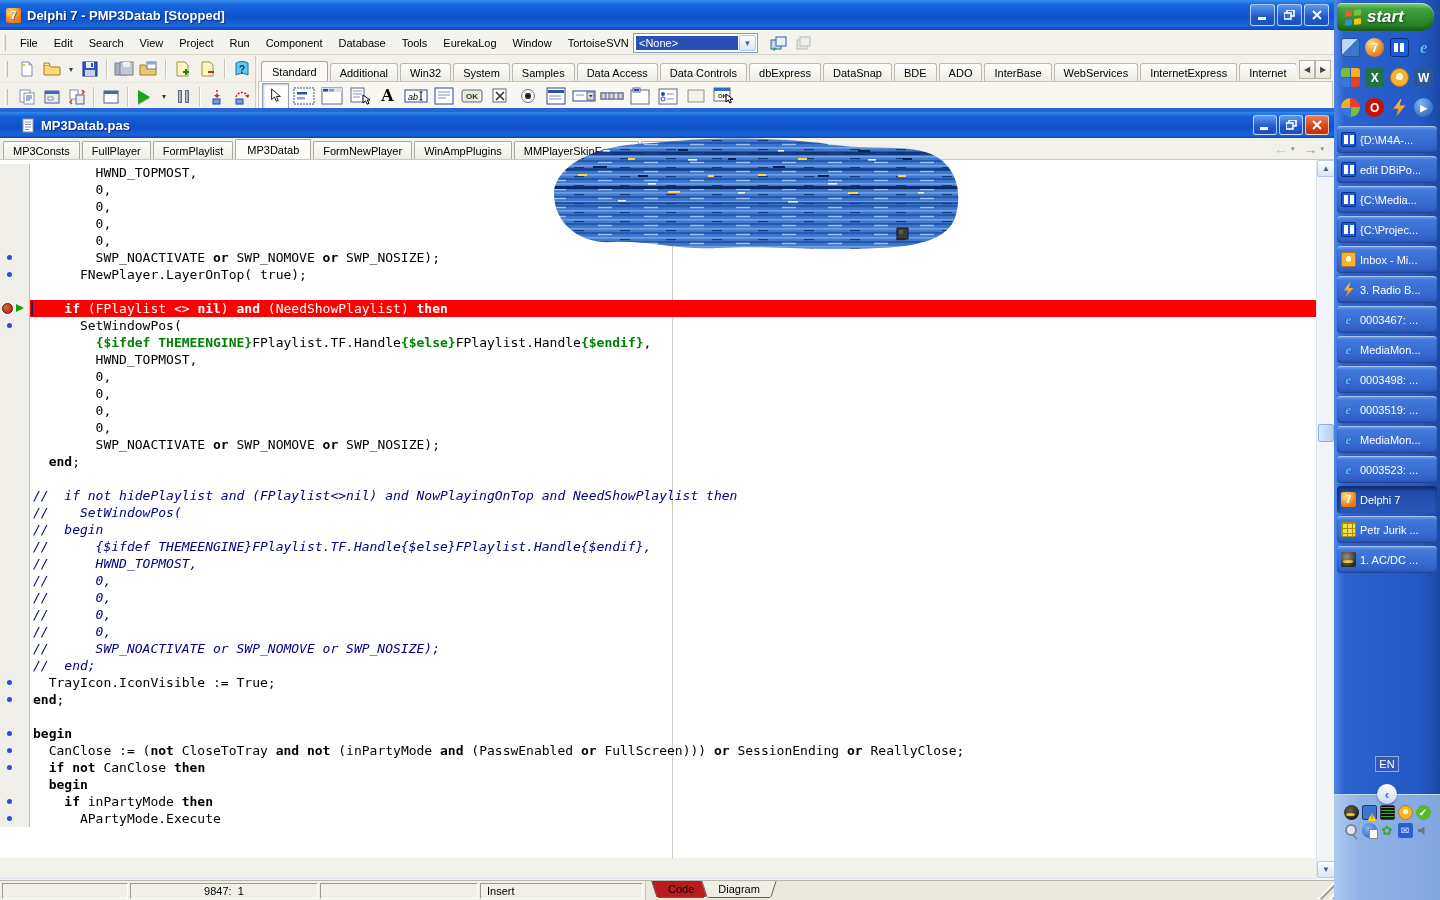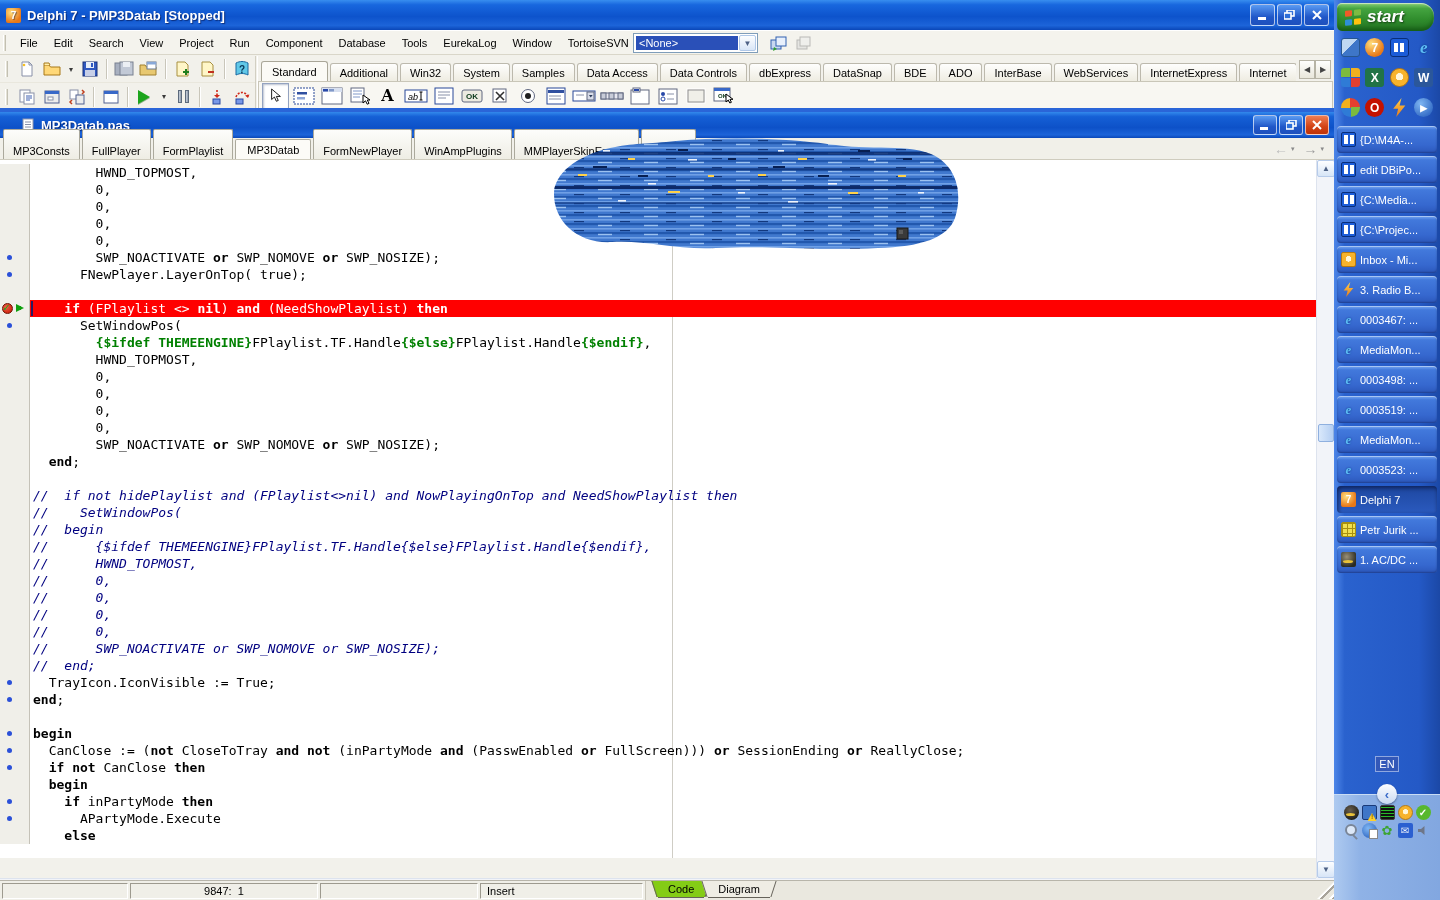--- a/index.html
+++ b/index.html
@@ -62,21 +62,21 @@
 
   
   .edwin{position:absolute;left:0;top:112px;right:0;bottom:0;background:#F2F1EB;}
   .ed-title{position:absolute;left:0;top:0;right:0;height:26px;display:flex;align-items:center;gap:6px;
     background:linear-gradient(180deg,#3389EC 0%,#1560D6 18%,#0D51C8 60%,#1C64D9 88%,#0A47B8 100%);
     color:#fff;font-weight:bold;font-size:13px;text-shadow:1px 1px 1px rgba(0,0,40,.5);padding-left:22px;}
   .ed-title .win-btn{width:24px;height:20px;}
   .ed-tabs{position:absolute;left:0;top:26px;right:0;height:22px;background:#F1F0E9;
     border-bottom:1px solid #CFCCBE;display:flex;align-items:flex-end;padding-left:3px;}
   .etab{flex:0 0 auto;border:1px solid #ABA99C;border-bottom:none;border-radius:2px 2px 0 0;
-    padding:15px 9px 2px;margin-right:2px;background:linear-gradient(#FDFDFB,#EEEDE4);white-space:nowrap;}
+    padding:3px 9px 2px;margin-right:2px;background:linear-gradient(#FDFDFB,#EEEDE4);white-space:nowrap;}
   .etab.active{background:#FCFBF7;padding:4px 11px 3px;position:relative;z-index:2;}
   .etab-nav{position:absolute;right:4px;top:5px;display:flex;align-items:center;gap:3px;color:#9a9a9a;}
   .etab-nav .arr{font-size:14px;font-weight:bold;line-height:12px;}
   .etab-nav .arr.dim{color:#BDBDBD;}
   .etab-nav .c{font-size:7px;color:#8a8a8a;margin-right:6px;}
 
   .ed-body{position:absolute;left:0;top:48px;width:1316px;height:698px;background:#fff;overflow:hidden;}
   .ruler{position:absolute;left:672px;top:0;bottom:0;width:1px;background:#CFCDC5;}
   .code{position:absolute;left:0;top:0;right:0;padding-top:4px;}
   .cl{display:flex;height:17px;line-height:17px;font-family:"DejaVu Sans Mono",monospace;font-size:13px;white-space:pre;}
@@ -114,21 +114,21 @@
   .sp{position:absolute;top:2px;height:16px;border:1px solid;border-color:#9D9A8F #FFF #FFF #9D9A8F;
       display:flex;align-items:center;background:#F0EFE8;white-space:pre;}
   .btabzone{position:absolute;left:645px;right:0;top:0;bottom:0;display:flex;align-items:flex-start;padding-left:12px;
       border-left:1px solid #C9C6BA;background:#EAE8DF;}
   .btab{position:relative;height:17px;padding:2px 10px 0;background:#EFEDE4;border-bottom:1px solid #66635a;margin-right:4px;}
   .btab::before{content:"";position:absolute;left:-4px;top:0;bottom:0;width:9px;background:inherit;
       border-left:1px solid #66635a;transform:skewX(18deg);}
   .btab::after{content:"";position:absolute;right:-4px;top:0;bottom:0;width:9px;background:inherit;
       border-right:1px solid #66635a;transform:skewX(-18deg);}
   .btab span{position:relative;z-index:2;}
-  .btab.active{background:#84cc16;}
+  .btab.active{background:#b91c1c;}
   .sizegrip{position:absolute;right:0;bottom:1px;width:17px;height:17px;
      background:repeating-linear-gradient(135deg,transparent 0 4px,#fff 4px 6px,#A8A49A 6px 8px);
      clip-path:polygon(100% 0,100% 100%,0 100%);}
 
   
   .taskbar{position:absolute;right:0;top:0;width:106px;height:900px;
     background:linear-gradient(90deg,#4E86E8 0%,#2A62CE 10%,#2459C6 80%,#1B48A6 100%);}
   .start-btn{position:absolute;left:3px;top:3px;width:97px;height:28px;border-radius:5px 13px 13px 5px;
     background:linear-gradient(180deg,#8BD077 0%,#44A440 20%,#2F8C2C 60%,#257524 100%);
     box-shadow:inset 0 1px 1px rgba(255,255,255,.6),inset 0 -3px 4px rgba(0,60,0,.45);
@@ -605,21 +605,20 @@
             <div class="cl"><span class="lg"></span><span class="ct"><span class="tk-c">//  end;</span></span></div>
             <div class="cl"><span class="lg"><span class="gdot"></span></span><span class="ct"><span class="tk-p">  TrayIcon.IconVisible := True;</span></span></div>
             <div class="cl"><span class="lg"><span class="gdot"></span></span><span class="ct"><span class="tk-k">end</span><span class="tk-p">;</span></span></div>
             <div class="cl"><span class="lg"></span><span class="ct"></span></div>
             <div class="cl"><span class="lg"><span class="gdot"></span></span><span class="ct"><span class="tk-k">begin</span></span></div>
             <div class="cl"><span class="lg"><span class="gdot"></span></span><span class="ct"><span class="tk-p">  CanClose := (</span><span class="tk-k">not</span><span class="tk-p"> CloseToTray </span><span class="tk-k">and</span><span class="tk-p"> </span><span class="tk-k">not</span><span class="tk-p"> (inPartyMode </span><span class="tk-k">and</span><span class="tk-p"> (PasswEnabled </span><span class="tk-k">or</span><span class="tk-p"> FullScreen))) </span><span class="tk-k">or</span><span class="tk-p"> SessionEnding </span><span class="tk-k">or</span><span class="tk-p"> ReallyClose;</span></span></div>
             <div class="cl"><span class="lg"><span class="gdot"></span></span><span class="ct"><span class="tk-p">  </span><span class="tk-k">if</span><span class="tk-p"> </span><span class="tk-k">not</span><span class="tk-p"> CanClose </span><span class="tk-k">then</span></span></div>
             <div class="cl"><span class="lg"></span><span class="ct"><span class="tk-p">  </span><span class="tk-k">begin</span></span></div>
             <div class="cl"><span class="lg"><span class="gdot"></span></span><span class="ct"><span class="tk-p">    </span><span class="tk-k">if</span><span class="tk-p"> inPartyMode </span><span class="tk-k">then</span></span></div>
             <div class="cl"><span class="lg"><span class="gdot"></span></span><span class="ct"><span class="tk-p">      APartyMode.Execute</span></span></div>
-            <div class="cl"><span class="lg"></span><span class="ct"><span class="tk-p">    </span><span class="tk-k">else</span></span></div>
           </div>
       </div>
 
       <div class="vscroll">
         <span class="sbtn" style="top:0;">▲</span>
         <span class="vthumb"></span>
         <span class="sbtn" style="bottom:0;">▼</span>
       </div>
       <div class="hscroll">
         <span class="hbtn" style="left:1px;">◀</span>

